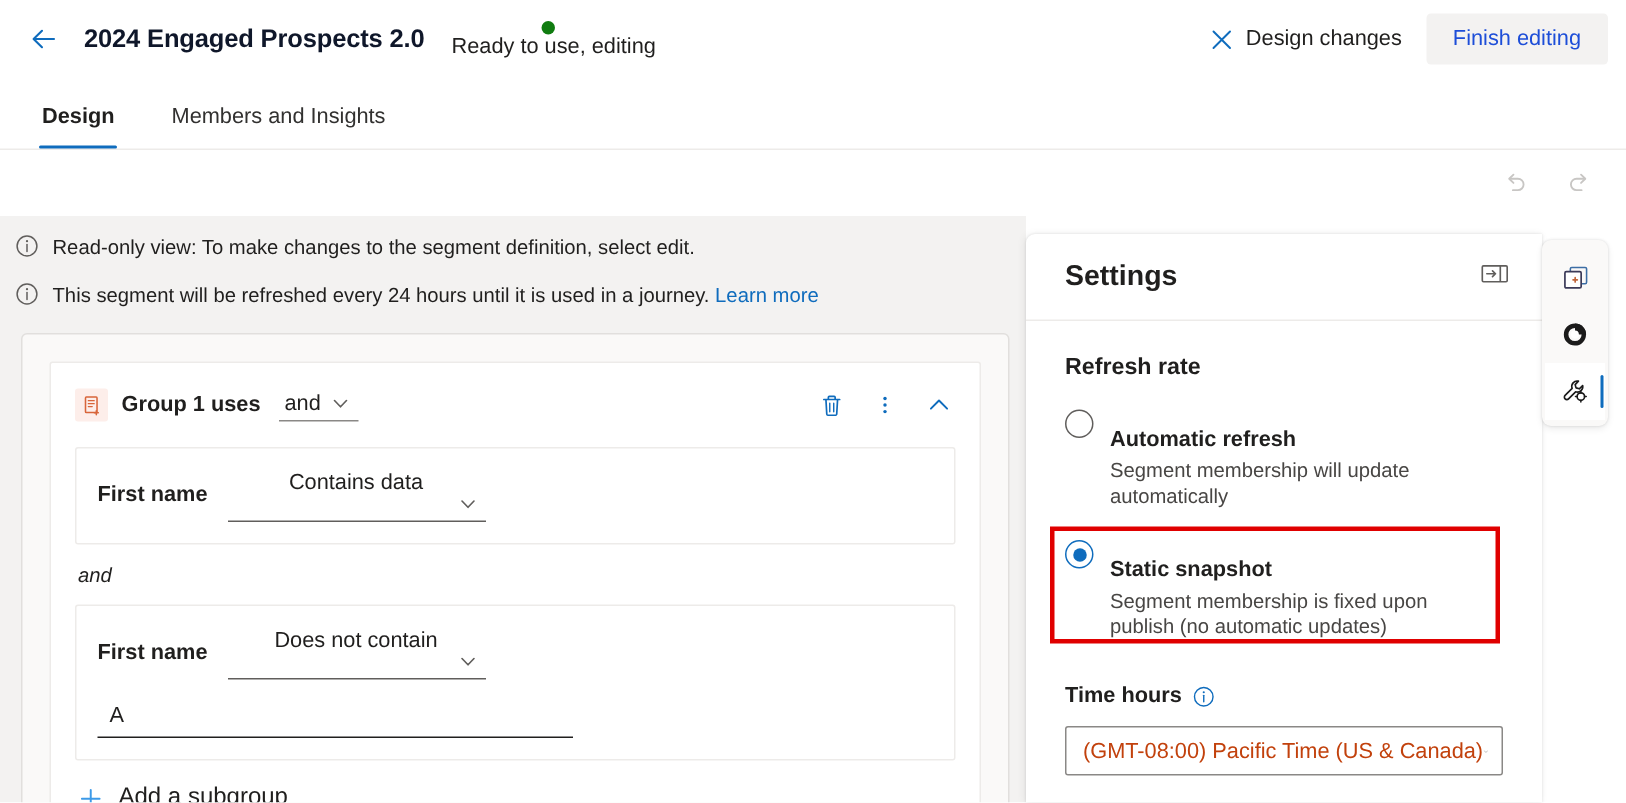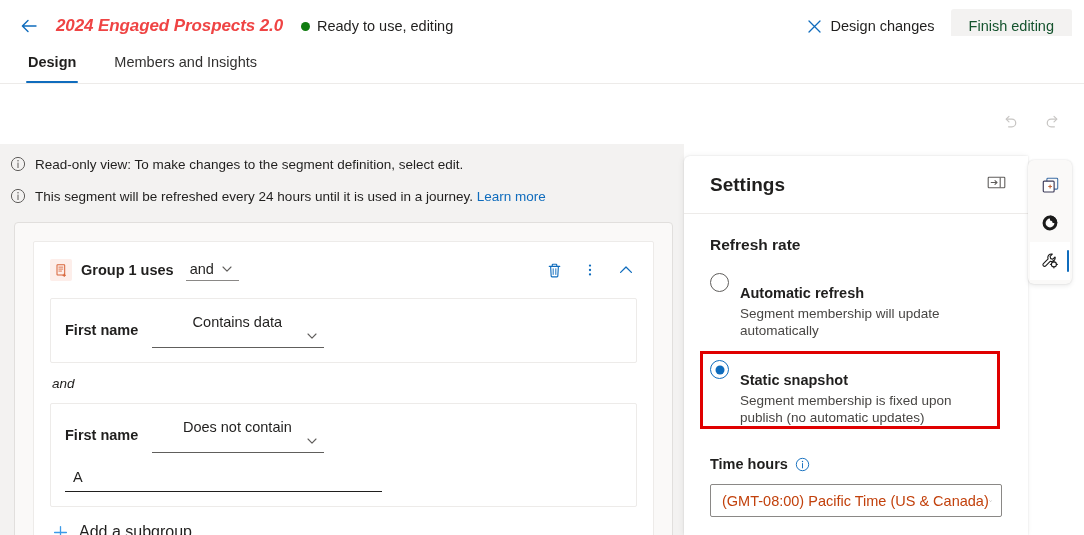--- a/index.html
+++ b/index.html
@@ -18,48 +18,48 @@
     background: #ffffff;
     display: flex; align-items: center;
   }
   .back-btn {
     width: 34px; height: 34px; margin-left: 12px;
     display: flex; align-items: center; justify-content: center;
     cursor: pointer; border-radius: 3px;
   }
   .title {
     margin-left: 10px;
-    font-size: 17px; font-weight: bold; color: #ef4444;
-    letter-spacing: -0.1px; white-space: nowrap; font-style: italic;
-  }
-  .status-wrap { display: flex; align-items: center; margin-left: 18px; }
+    font-size: 17px; font-weight: bold; color: #0f172a;
+    letter-spacing: -0.1px; white-space: nowrap;
+  }
+  .status-wrap { display: flex; align-items: center; margin-left: 18px; flex-direction: column; }
   .status-dot {
     width: 9px; height: 9px; border-radius: 50%;
     background: #107c10; margin-right: 7px;
   }
   .status-text { font-size: 14.5px; color: #201f1e; white-space: nowrap; }
   .topbar-right {
     position: absolute; right: 12px; top: 0; height: 52px;
     display: flex; align-items: center; gap: 6px;
   }
   .discard {
     display: flex; align-items: center; gap: 9px;
     padding: 7px 10px; font-size: 14.5px; color: #201f1e;
     cursor: pointer; border-radius: 3px; white-space: nowrap;
   }
   .discard svg { flex: 0 0 auto; }
   .finish-btn {
-    font-size: 14.5px; color: #14532d; background: #f3f2f1;
+    font-size: 14.5px; color: #1d4ed8; background: #f3f2f1;
     border: none; padding: 9px 18px; border-radius: 3px;
     font-family: inherit; cursor: default; white-space: nowrap;
   }
 
   
   .tabs {
-    position: absolute; left: 0; top: 36px; width: 1084px; height: 48px;
+    position: absolute; left: 0; top: 52px; width: 1084px; height: 48px;
     background: #ffffff; border-bottom: 1px solid #edebe9;
     display: flex; align-items: flex-end; padding-left: 26px;
   }
   .tab {
     position: relative; font-size: 14.5px; color: #323130;
     padding: 0 2px 13px 2px; margin-right: 34px; cursor: pointer;
     white-space: nowrap;
   }
   .tab.active { font-weight: bold; color: #201f1e; }
   .tab.active::after {

